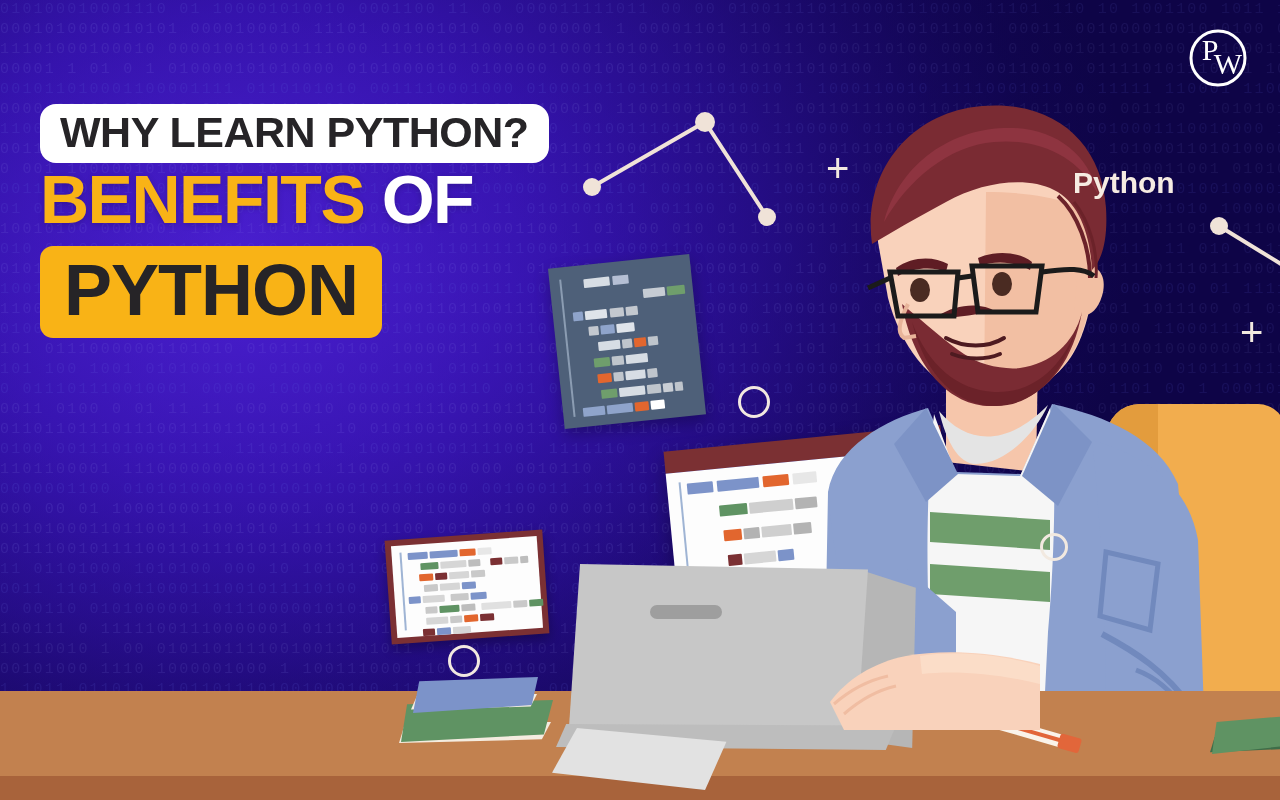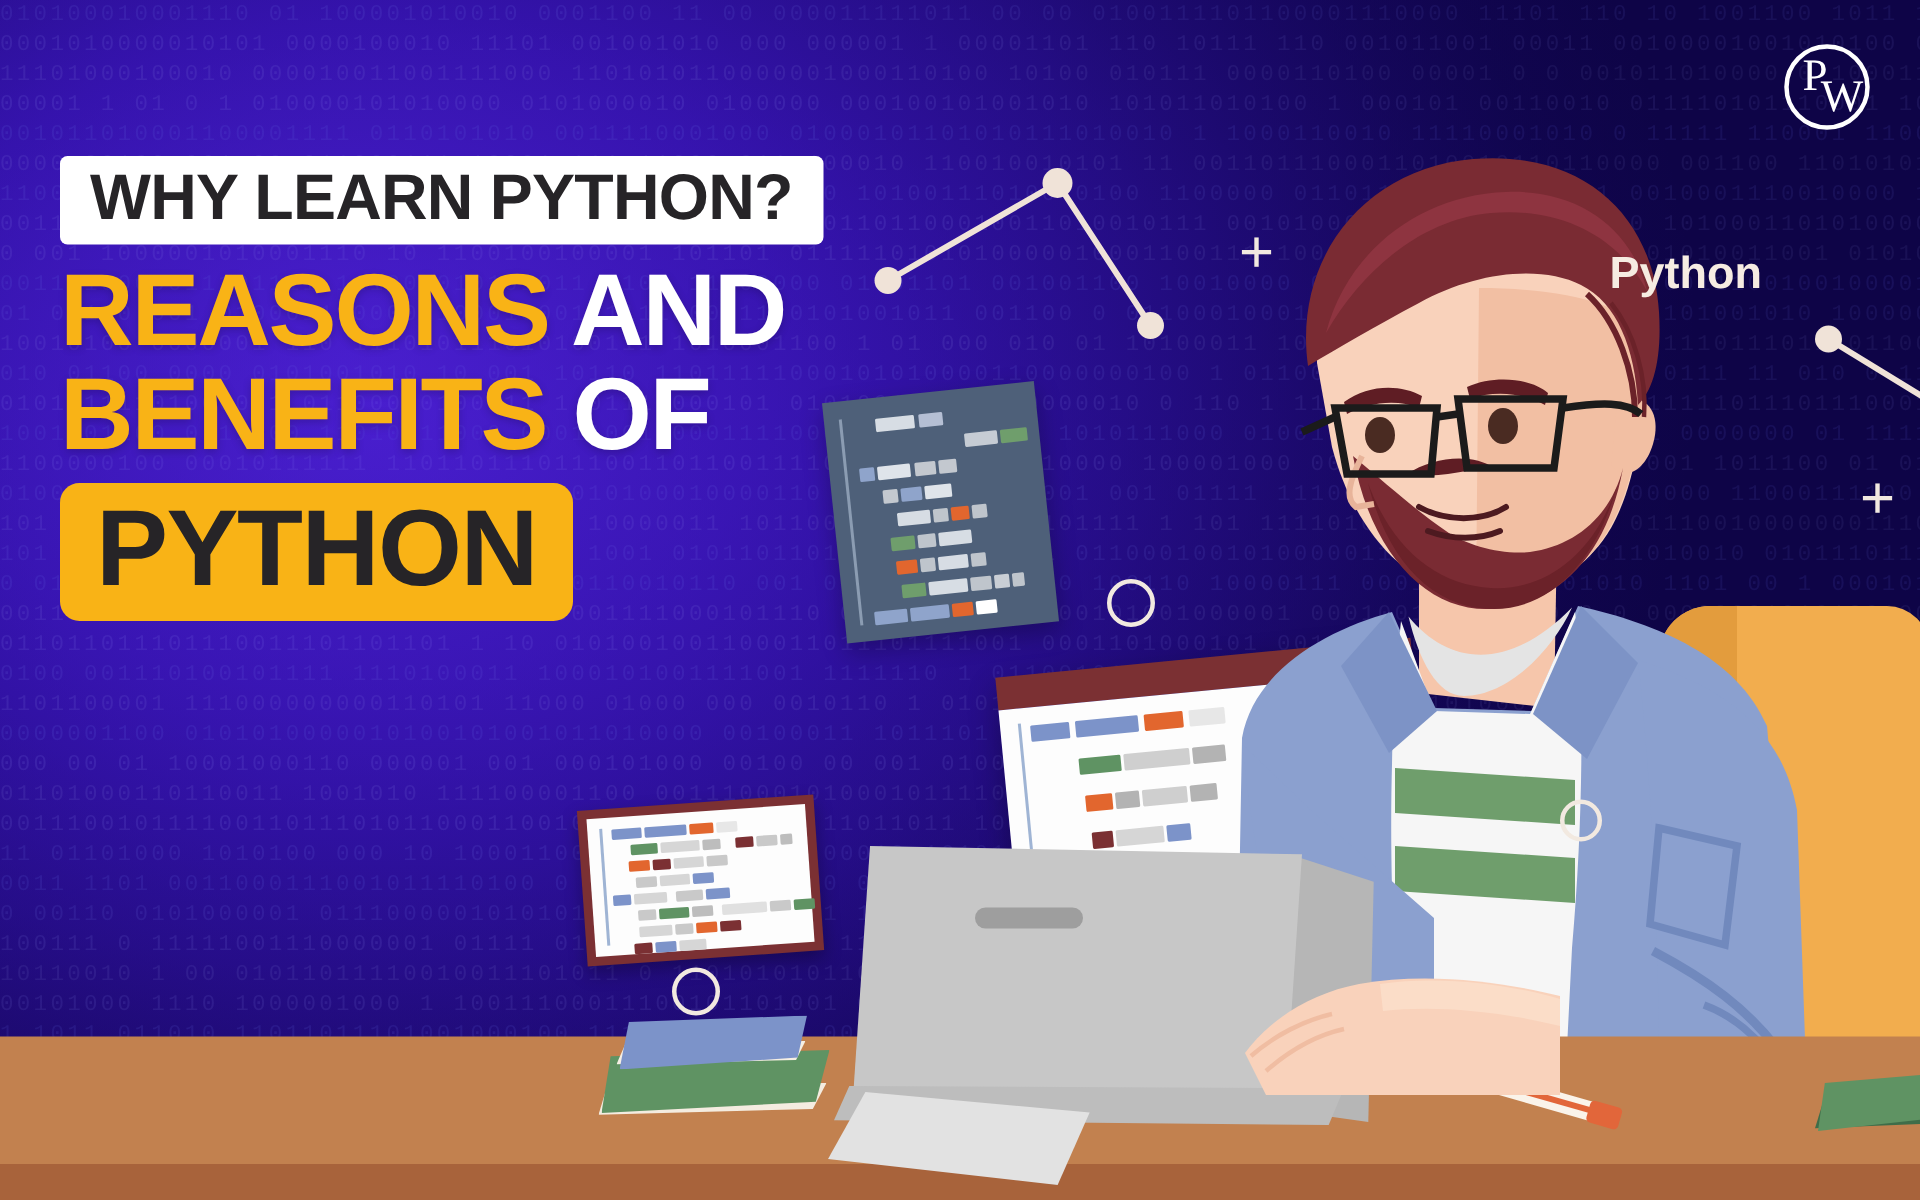--- a/index.html
+++ b/index.html
@@ -36,21 +36,21 @@
   }
 
   
   .deco{position:absolute;pointer-events:none;}
   .ring{border:3px solid #f2e9e0;border-radius:50%;}
   .plus{color:#f2e9e0;font-weight:400;line-height:1;}
 
   
   #title-block{position:absolute;left:40px;top:104px;width:620px;z-index:40;}
   .pill-white{
-    display:inline-block;background:#ffffff;border-radius:5px;
+    display:inline-block;background:#ffffff;border-radius:16px;
     padding:7px 20px 9px 20px;
   }
   .pill-white .t{
     font-size:43px;font-weight:bold;color:#262427;
     letter-spacing:-0.5px;line-height:1;font-stretch:condensed;
     font-family:"Liberation Sans",sans-serif;
   }
   .hl-row{
     font-size:68px;font-weight:bold;line-height:0.95;
     letter-spacing:-1.5px;margin-top:12px;color:#ffffff;
@@ -458,24 +458,20 @@
     </div>
 
   </div>
 
   <div id="python-label">Python</div>
 
   <div id="title-block">
     <div class="pill-white">
       <span class="t">WHY LEARN PYTHON?</span>
     </div>
-    <div class="hl-row">
-      <span class="am">REASONS</span>
-      <span>AND</span>
-    </div>
     <div class="hl-row r2">
       <span class="am">BENEFITS</span>
       <span>OF</span>
     </div>
     <div class="pill-amber">
       <span class="t">PYTHON</span>
     </div>
   </div>
 
   <svg id="logo" viewBox="0 0 72 72">

